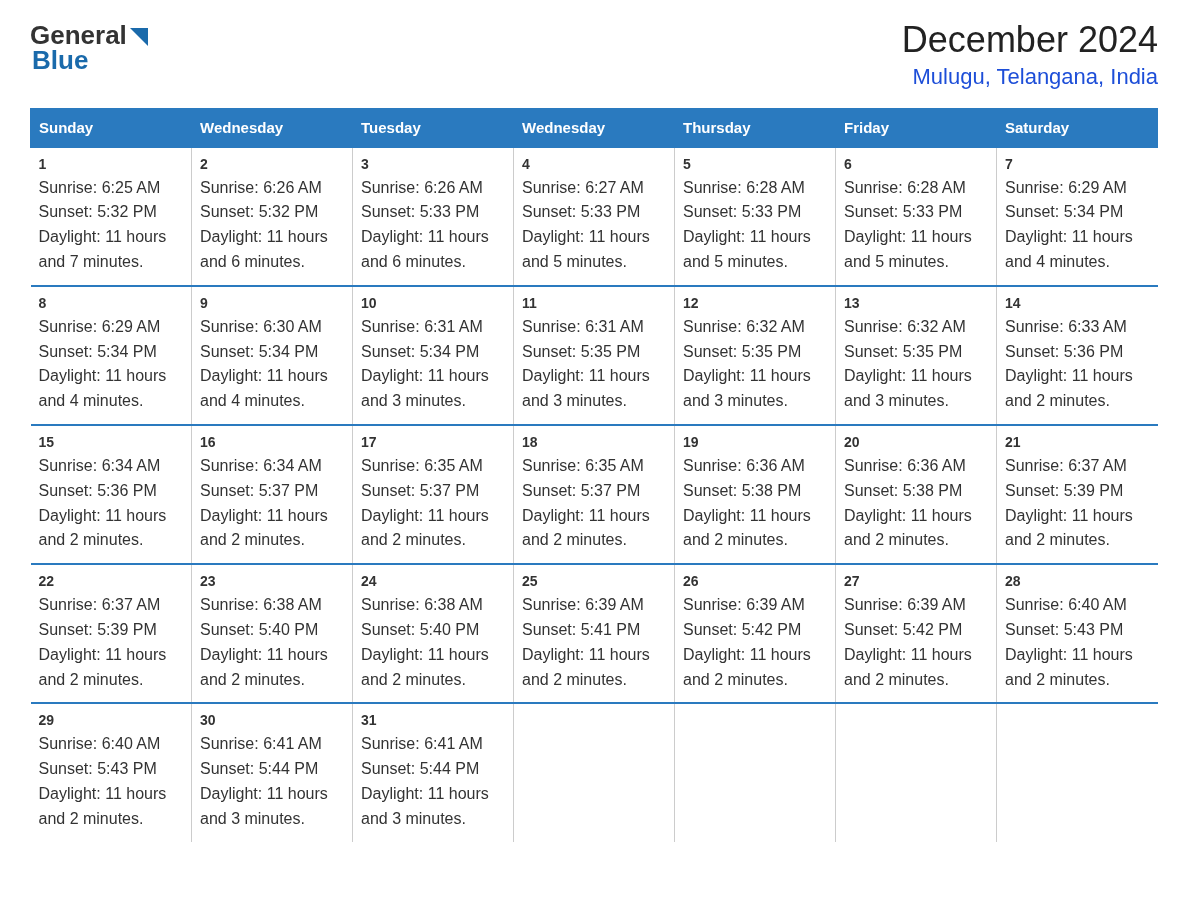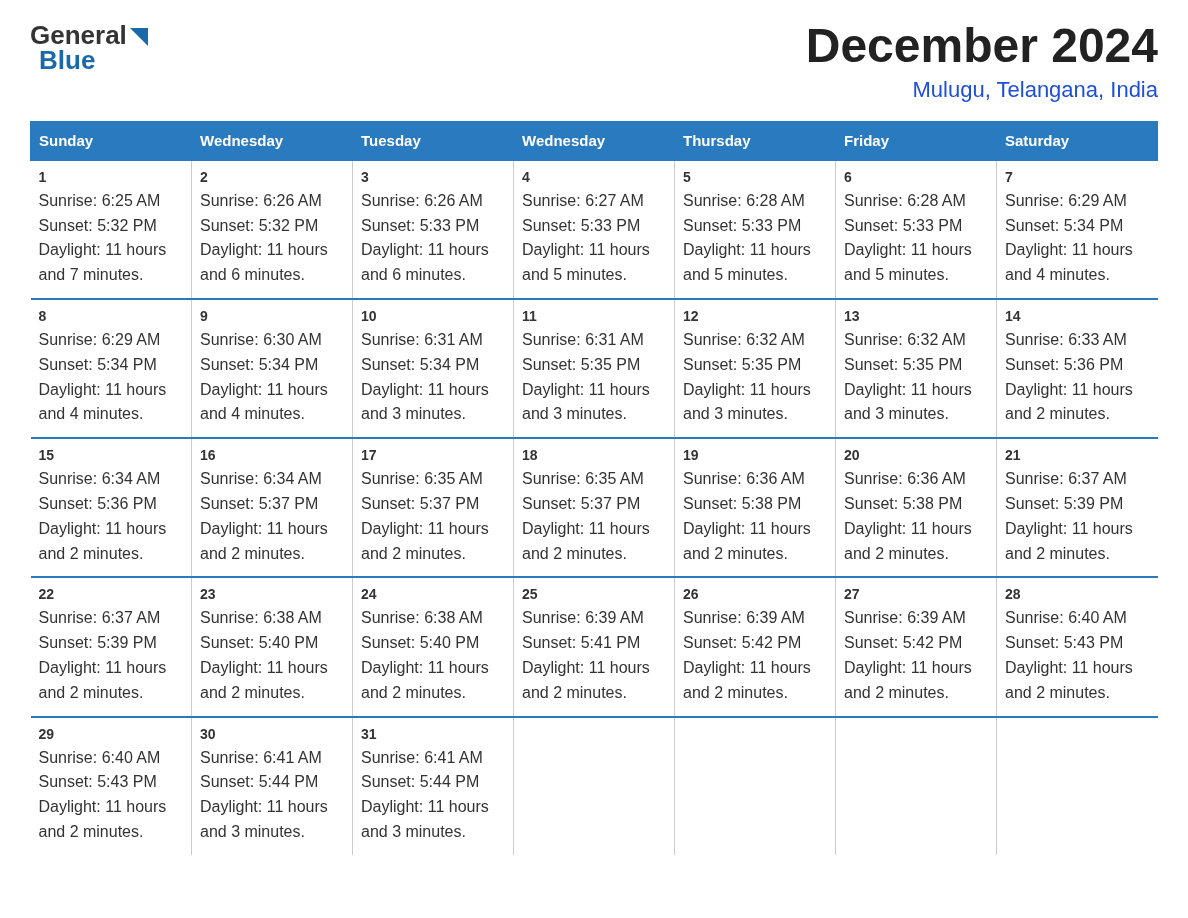--- a/index.html
+++ b/index.html
@@ -29,22 +29,22 @@
     .logo-blue {
       font-size: 26px;
       font-weight: bold;
       color: #1a6aab;
       margin-left: 2px;
     }
     .title-section {
       text-align: right;
     }
     .month-title {
-      font-size: 48px;
-      font-weight: bold;
+      font-size: 36px;
+      font-weight: normal;
       color: #222;
       line-height: 1.1;
     }
     .location-title {
       font-size: 22px;
       color: #1d4ed8;
       margin-top: 4px;
     }
     table {
       width: 100%;
@@ -95,21 +95,21 @@
   <div class="logo">
     <div style="display:flex;flex-direction:column;align-items:flex-start;">
       <div style="display:flex;align-items:center;">
         <span class="logo-text-general">General</span>
         <span style="display:inline-block;margin-left:3px;margin-top:6px;">
           <svg width="18" height="18" viewBox="0 0 18 18">
             <polygon points="0,0 18,0 18,18" fill="#1a6aab"></polygon>
           </svg>
         </span>
       </div>
-      <span class="logo-blue" style="margin-top:-6px;margin-left:9px;">Blue</span>
+      <span class="logo-blue" style="margin-top:-6px;margin-left:2px;">Blue</span>
     </div>
   </div>
   <div class="title-section">
     <div class="month-title">December 2024</div>
     <div class="location-title">Mulugu, Telangana, India</div>
   </div>
 </div>
 
 <table>
   <thead>

